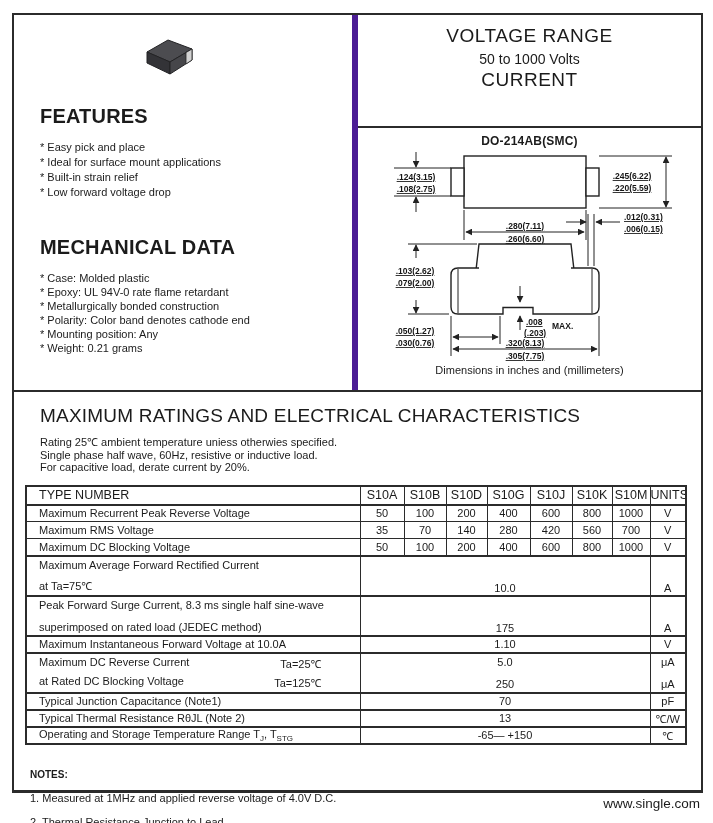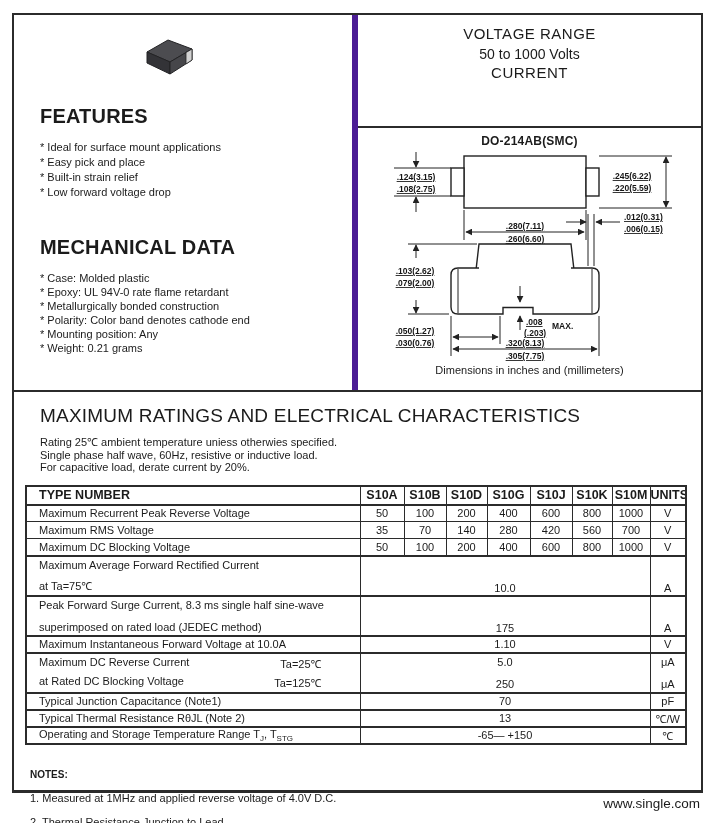--- a/index.html
+++ b/index.html
@@ -3,40 +3,40 @@
 <meta charset="utf-8">
 <style>
   html,body{margin:0;padding:0;background:#fff;}
   body{width:713px;height:823px;position:relative;font-family:"Liberation Sans",sans-serif;color:#1b1b1b;}
   .frame{position:absolute;left:12px;top:13px;width:691px;height:780px;box-sizing:border-box;
          border:2px solid #2b2b2b;border-bottom-width:3px;background:#fff;}
   .top{display:flex;height:375px;border-bottom:2px solid #2b2b2b;}
   .left-col{width:344px;box-sizing:border-box;border-right:6px solid #4c1d95;padding-left:26px;}
   .right-col{flex:1;display:flex;flex-direction:column;}
   .volt-box{height:113px;box-sizing:border-box;border-bottom:2px solid #2b2b2b;text-align:center;padding-top:8px;}
-  .big-line{font-size:15px;letter-spacing:.5px;margin-top:2px;}
+  .big-line{font-size:19px;letter-spacing:.5px;margin-top:2px;}
   .sub-line{font-size:14px;margin-top:4px;}
   .pkg{flex:1;text-align:center;padding-top:6px;}
   .pkg-name{font-size:12px;font-weight:bold;letter-spacing:.2px;}
   .dims-note{font-size:11px;margin-top:-4px;}
   .chip-wrap{margin:20px 0 0 100px;width:58px;height:44px;}
   .sec-title{font-size:20px;font-weight:bold;margin:26px 0 0 0;letter-spacing:.2px;}
   .sec-title.mech{margin-top:36px;}
   .bullets{margin-top:12px;font-size:11px;line-height:15px;}
   .bullets.tight{line-height:14px;}
   .bottom{}
   .max-title{font-size:19px;letter-spacing:.2px;margin:13px 0 0 26px;}
   .conds{margin:9px 0 0 26px;font-size:11px;line-height:12.5px;}
   table{margin:11px 0 0 11px;border-collapse:collapse;table-layout:fixed;width:660px;font-size:11px;
         border:2px solid #2b2b2b;}
   th,td{border:1px solid #2b2b2b;padding:0;overflow:hidden;white-space:nowrap;}
   tr{border-bottom:2px solid #2b2b2b;}
   tr.thin{border-bottom:1px solid #2b2b2b;}
   tr.hdr{height:19px;border-bottom:2px solid #2b2b2b;}
-  tr.hdr th{font-weight:bold;font-size:12.5px;}
+  tr.hdr th{font-weight:normal;font-size:12.5px;}
   th.typenum{font-weight:normal;font-size:13px;text-align:left;padding-left:12px;}
   th.units-h{font-size:9.5px;}
   tr.r1{height:17px;}
   tr.tall{height:38px;}
   td.lbl{text-align:left;padding-left:12px;}
   td.val{text-align:center;}
   td.vbot{vertical-align:bottom;}
   td.vbot div{padding-bottom:1px;}
   .two{display:flex;flex-direction:column;justify-content:space-between;height:34px;padding:2px 0;}
   .cond-row{display:flex;}
@@ -64,22 +64,22 @@
         <svg width="58" height="44" viewBox="0 0 58 44">
           <polygon points="7,17 28,5 52,14 30,27" fill="#4c4c50" stroke="#232325" stroke-width="1"></polygon>
           <polygon points="7,17 30,27 30,39 7,28" fill="#333337" stroke="#232325" stroke-width="1"></polygon>
           <polygon points="30,27 52,14 52,25 30,39" fill="#46464a" stroke="#232325" stroke-width="1"></polygon>
           <polygon points="46,17.5 52,14 52,25 46,29" fill="#d2d2d2" stroke="#232325" stroke-width="0.8"></polygon>
         </svg>
       </div>
 
       <div class="sec-title">FEATURES</div>
       <div class="bullets">
+        <div>* Easy pick and place</div>
         <div>* Ideal for surface mount applications</div>
-        <div>* Easy pick and place</div>
         <div>* Built-in strain relief</div>
         <div>* Low forward voltage drop</div>
       </div>
 
       <div class="sec-title mech">MECHANICAL DATA</div>
       <div class="bullets tight">
         <div>* Case: Molded plastic</div>
         <div>* Epoxy: UL 94V-0 rate flame retardant</div>
         <div>* Metallurgically bonded construction</div>
         <div>* Polarity: Color band denotes cathode end</div>

